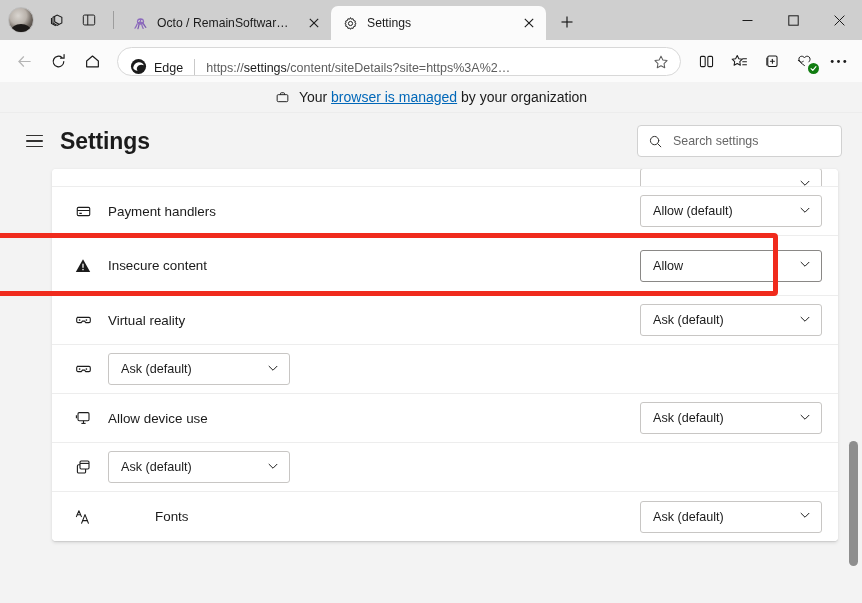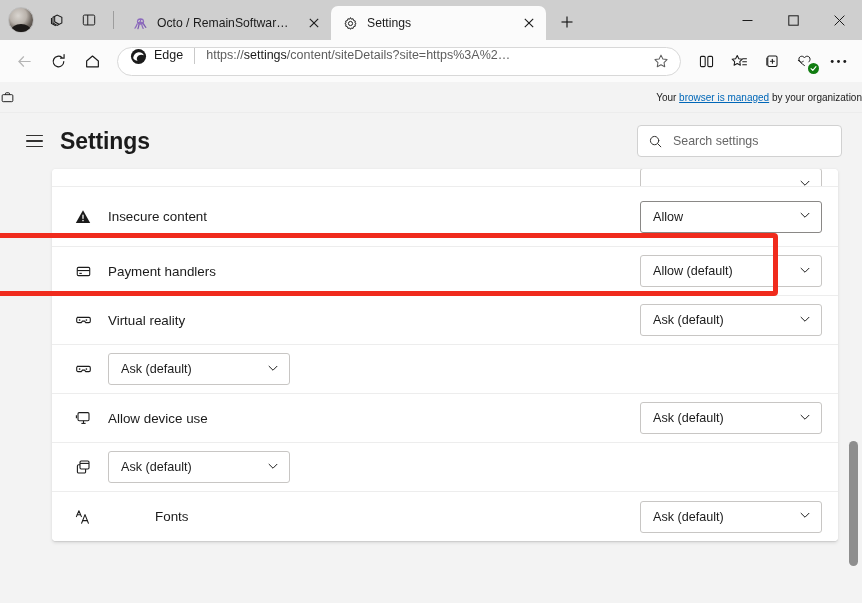--- a/index.html
+++ b/index.html
@@ -51,35 +51,35 @@
   .wc{ width:46px;height:40px;display:flex;align-items:center;justify-content:center; }
 
   
   .toolbar{
     height:42px; background:#fbfbfb; display:flex; align-items:center;
     padding:0 8px; gap:2px;
   }
   .nav-btn{ width:32px;height:32px;border-radius:5px;display:flex;align-items:center;justify-content:center;flex-shrink:0;}
   .omnibox{
     flex:1; height:29px; background:#ffffff; border:1px solid #d8d8d8; border-radius:15px;
-    display:flex; align-items:flex-start; padding:0 6px 0 12px; margin:0 7px; min-width:0;
+    display:flex; align-items:flex-end; padding:0 6px 0 12px; margin:0 7px; min-width:0;
   }
   .edge-logo{ width:17px;height:17px;flex-shrink:0;margin-right:7px;}
   .edge-word{ font-size:12.5px;color:#1b1b1b;flex-shrink:0; }
   .omni-sep{ width:1px;height:16px;background:#c9c9c9;margin:0 11px;flex-shrink:0; }
   .url{ font-size:12.5px; color:#5d5d5d; flex:1; white-space:nowrap; overflow:hidden; min-width:0;}
   .url b{ color:#1b1b1b; font-weight:400; }
   .star{ width:26px;height:26px;display:flex;align-items:center;justify-content:center;flex-shrink:0;}
   .tb-right{ display:flex; align-items:center; gap:1px; flex-shrink:0;}
   .tbr-btn{ width:32px;height:32px;border-radius:5px;display:flex;align-items:center;justify-content:center;position:relative;}
 
   
   .managed{
     height:31px; background:#f3f3f3; display:flex; align-items:center;
-    justify-content:space-between; gap:9px; font-size:10px; color:#1b1b1b;
+    justify-content:center; gap:9px; font-size:14px; color:#1b1b1b;
     border-bottom:1px solid #ececec;
   }
   .managed a{ color:#0067b8; text-decoration:underline; }
 
   
   .page{ background:#f3f3f3; height:calc(603px - 40px - 42px - 31px); position:relative; overflow:hidden;}
   .page-header{ height:56px; display:flex; align-items:center; padding:0 20px 0 18px; background:#f3f3f3;}
   .hamburger{ width:32px;height:32px;display:flex;flex-direction:column;justify-content:center;
               align-items:center;gap:4px;border-radius:4px; margin-right:10px;}
   .hamburger span{ display:block;width:17px;height:1.4px;background:#323130;border-radius:1px;}
@@ -344,50 +344,50 @@
         <div class="select">
           <span></span>
           <span class="chev">
             <svg width="12" height="12" viewBox="0 0 14 14" fill="none" stroke="#1b1b1b" stroke-width="1.15" stroke-linecap="round" stroke-linejoin="round">
                 <polyline points="2.4,5 7,9.6 11.6,5"></polyline>
               </svg>
           </span>
         </div>
       </div>
 
+      <div class="row">
+        <div class="row-icon">
+          <svg width="17" height="17" viewBox="0 0 18 18" fill="none" stroke="#1b1b1b" stroke-width="1.15">
+            <rect x="2.4" y="4.6" width="13.2" height="8.8" rx="1.3"></rect>
+            <line x1="2.4" y1="8.0" x2="15.6" y2="8.0"></line>
+            <line x1="4.6" y1="11.0" x2="7.2" y2="11.0"></line>
+          </svg>
+        </div>
+        <div class="row-label">Payment handlers</div>
+        <div class="select">
+          <span>Allow (default)</span>
+          <span class="chev">
+            <svg width="12" height="12" viewBox="0 0 14 14" fill="none" stroke="#1b1b1b" stroke-width="1.15" stroke-linecap="round" stroke-linejoin="round">
+                <polyline points="2.4,5 7,9.6 11.6,5"></polyline>
+              </svg>
+          </span>
+        </div>
+      </div>
+
       <div class="row" style="height:60px;">
         <div class="row-icon">
           <svg width="18" height="18" viewBox="0 0 18 18">
             <path d="M9 2.2 L16.2 15.0 L1.8 15.0 Z" fill="#1b1b1b"></path>
             <rect x="8.35" y="6.4" width="1.3" height="4.5" fill="#ffffff" rx="0.6"></rect>
             <circle cx="9" cy="12.6" r="0.78" fill="#ffffff"></circle>
           </svg>
         </div>
         <div class="row-label">Insecure content</div>
         <div class="select focused">
           <span>Allow</span>
-          <span class="chev">
-            <svg width="12" height="12" viewBox="0 0 14 14" fill="none" stroke="#1b1b1b" stroke-width="1.15" stroke-linecap="round" stroke-linejoin="round">
-                <polyline points="2.4,5 7,9.6 11.6,5"></polyline>
-              </svg>
-          </span>
-        </div>
-      </div>
-
-      <div class="row">
-        <div class="row-icon">
-          <svg width="17" height="17" viewBox="0 0 18 18" fill="none" stroke="#1b1b1b" stroke-width="1.15">
-            <rect x="2.4" y="4.6" width="13.2" height="8.8" rx="1.3"></rect>
-            <line x1="2.4" y1="8.0" x2="15.6" y2="8.0"></line>
-            <line x1="4.6" y1="11.0" x2="7.2" y2="11.0"></line>
-          </svg>
-        </div>
-        <div class="row-label">Payment handlers</div>
-        <div class="select">
-          <span>Allow (default)</span>
           <span class="chev">
             <svg width="12" height="12" viewBox="0 0 14 14" fill="none" stroke="#1b1b1b" stroke-width="1.15" stroke-linecap="round" stroke-linejoin="round">
                 <polyline points="2.4,5 7,9.6 11.6,5"></polyline>
               </svg>
           </span>
         </div>
       </div>
 
       <div class="row">
         <div class="row-icon">

